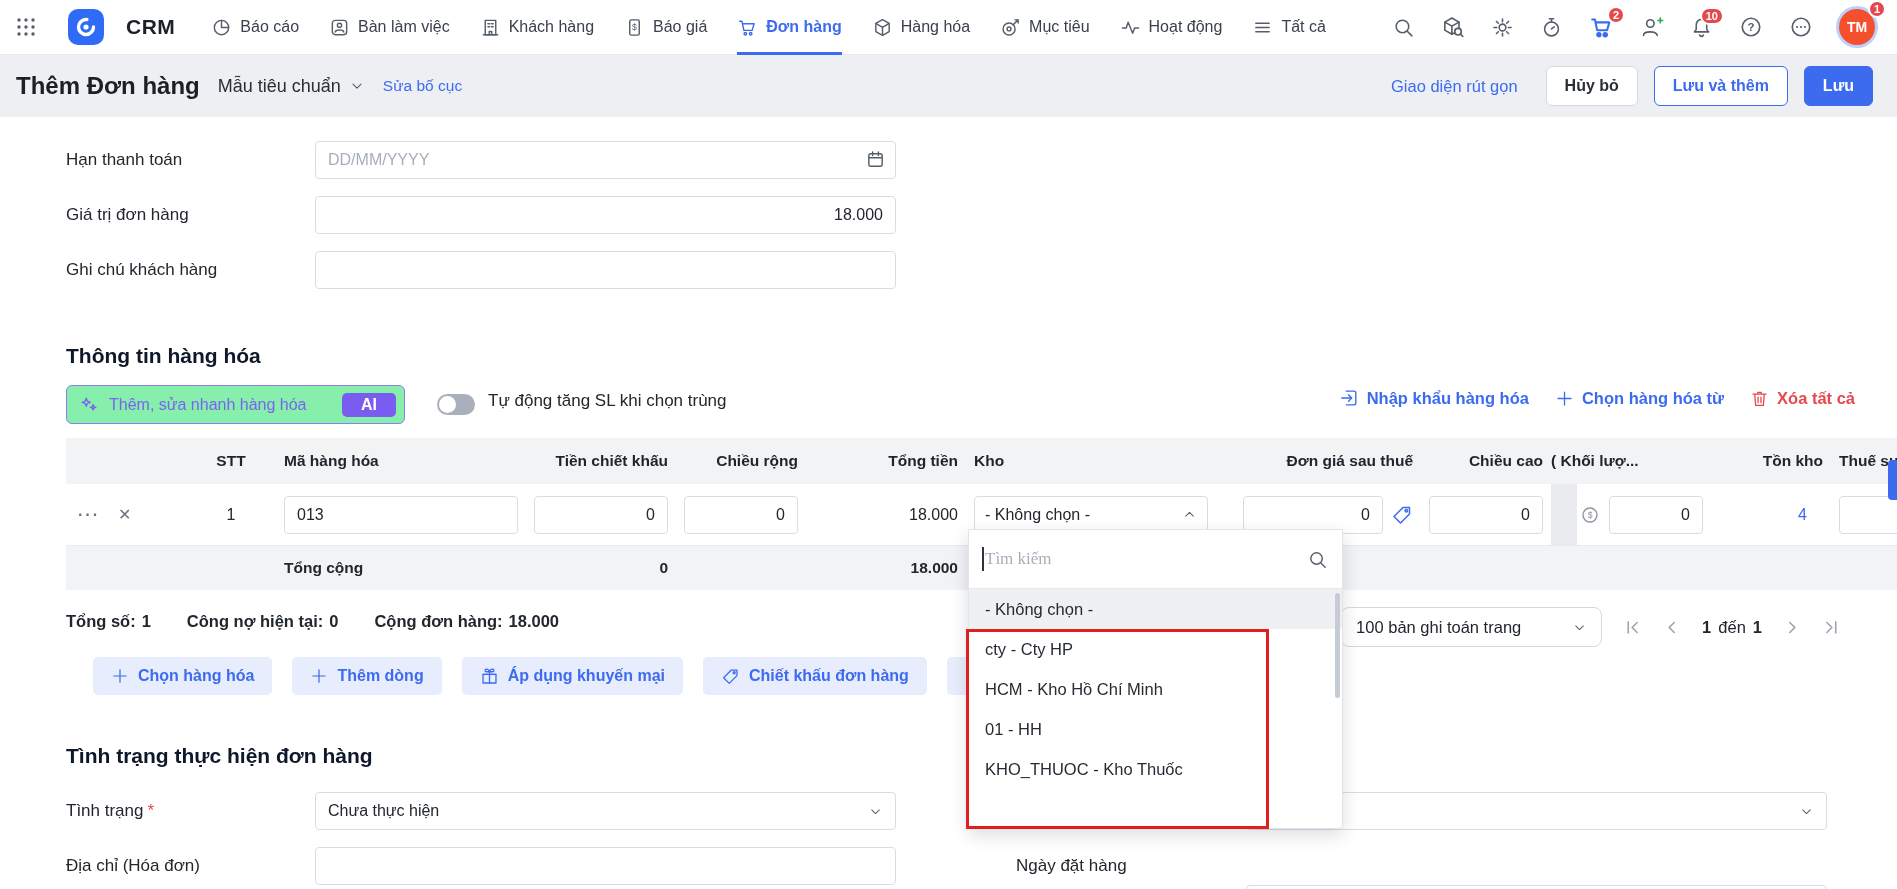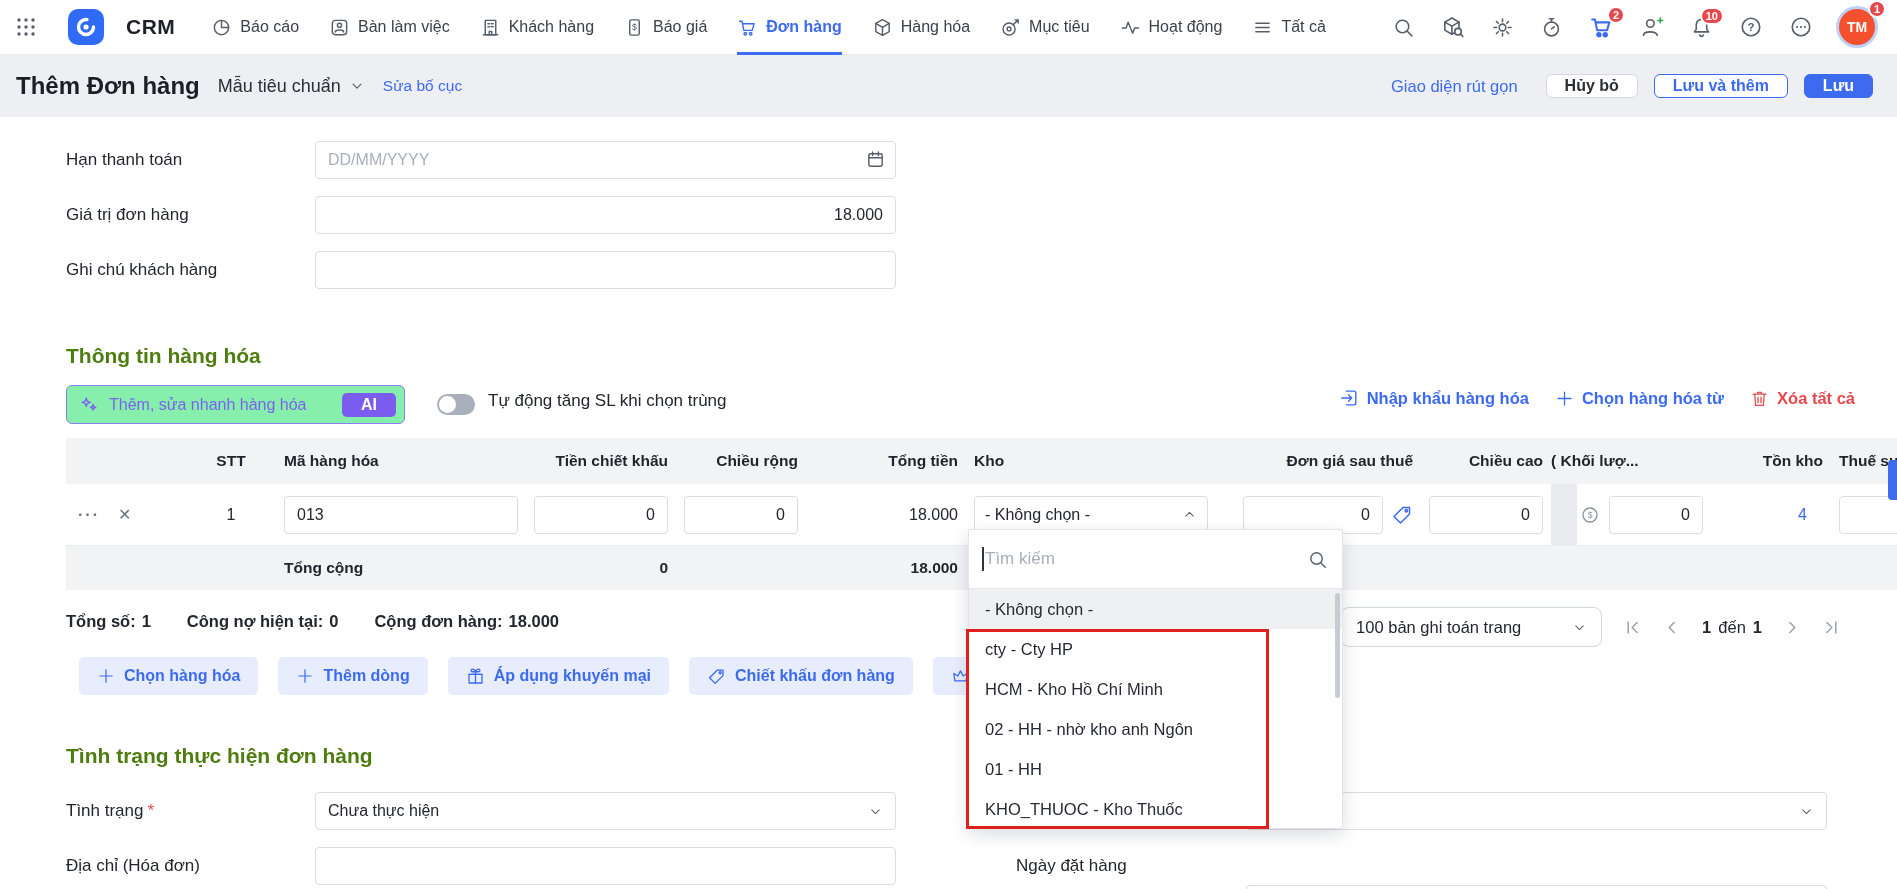--- a/index.html
+++ b/index.html
@@ -33,37 +33,37 @@
     font-size:14px; display:flex; align-items:center; justify-content:center;
     box-shadow:0 0 0 3px #bcd0fb; }
 
   
   .pagehead { position:absolute; top:55px; left:0; width:1897px; height:62px; background:#edeff3;
     display:flex; align-items:center; padding:0 24px; gap:18px; z-index:10; }
   .ph-title { font-size:24px; font-weight:bold; color:#1b1f26; margin-left:-8px;}
   .ph-template { font-size:18px; color:#2a2f36; display:flex; align-items:center; gap:8px; cursor:pointer;}
   .link { color:#3d6bf0; cursor:pointer; text-decoration:none; }
   .ph-right { margin-left:auto; display:flex; align-items:center; gap:16px; }
-  .btn { height:24px; border-radius:6px; padding:0 18px; font-size:16px; font-weight:bold;
+  .btn { height:40px; border-radius:6px; padding:0 18px; font-size:16px; font-weight:bold;
     display:flex; align-items:center; justify-content:center; cursor:pointer; border:1px solid #d4d8df; background:#fff; color:#2a2f36;}
   .btn.outline-blue { border-color:#3d6bf0; color:#3d6bf0; }
   .btn.solid-blue { background:#3d6bf0; border-color:#3d6bf0; color:#fff; }
 
   
   .frm-label { position:absolute; left:66px; width:240px; font-size:17px; color:#22272e; line-height:38px; }
   .tinput { border:1px solid #d9dde3; border-radius:4px; height:38px; background:#fff;
     font-family:inherit; font-size:16px; color:#22272e; padding:0 12px; width:100%; outline:none; }
   .tinput::placeholder { color:#a8afba; }
   .num { text-align:right; }
   .abs { position:absolute; }
   .date-wrap { position:relative; }
   .date-wrap .cal { position:absolute; right:10px; top:8px; }
 
   
-  .sect-title { position:absolute; left:66px; font-size:21px; font-weight:bold; color:#4d7c0f; }
+  .sect-title { position:absolute; left:66px; font-size:21px; font-weight:bold; color:#0f172a; }
 
   
   .ai-field { position:absolute; left:66px; top:385px; width:339px; height:39px; border:1px solid #8d7df2;
     border-radius:6px; display:flex; align-items:center; padding:0 8px 0 12px; gap:10px; background:#86efac;}
   .ai-text { color:#7b63f0; font-size:16px; flex:1; }
   .ai-badge { background:#7b5cf0; color:#fff; font-size:16px; font-weight:bold; border-radius:5px;
     padding:3px 19px; }
   .toggle { position:absolute; left:437px; top:394px; width:38px; height:21px; border-radius:11px;
     background:#a9b0bb; cursor:pointer; }
   .toggle::after { content:""; position:absolute; left:2px; top:2px; width:17px; height:17px;
@@ -99,41 +99,41 @@
   .stock-link { color:#3d6bf0; padding-right:16px; }
   .kho-select { width:234px; height:38px; border:1px solid #d9dde3; border-radius:4px; background:#fff;
     display:flex; align-items:center; justify-content:space-between; padding:0 10px; cursor:pointer; }
   .gray-strip { width:26px; height:61px; background:#e9ebee; }
   .x-icon { font-size:16px; cursor:pointer; }
   .more-dots { letter-spacing:2px; font-weight:bold; cursor:pointer; }
 
   
   .summary { position:absolute; left:66px; top:612px; display:flex; gap:36px; font-size:16.5px; color:#22272e;font-weight:bold; }
   .summary b { margin-left:6px; }
-  .actions { position:absolute; left:68px; top:657px; display:flex; gap:20px;padding-left:11px; }
+  .actions { position:absolute; left:82px; top:657px; display:flex; gap:20px;padding-left:11px; }
   .act-btn { height:38px; background:#e7edfc; color:#3d6bf0; border-radius:5px; font-size:16px; font-weight:bold;
     display:flex; align-items:center; gap:9px; padding:0 18px; cursor:pointer; }
   .act-btn .ic { stroke:#3d6bf0; }
   .pager { position:absolute; top:607px; right:57px; display:flex; align-items:center; gap:22px; }
   .pagesize { width:261px; height:40px; border:1px solid #d4d8df; border-radius:8px; display:flex;
     align-items:center; justify-content:space-between; padding:0 14px; font-size:16.5px; cursor:pointer; background:#fff;}
   .pg-ic { cursor:pointer; }
   .pg-ic .ic { stroke:#9aa3ad; stroke-width:2; }
   .pg-range { font-size:16.5px; display:flex; gap:7px; }
 
   
   .req { color:#e5484d; margin-left:4px; }
   .sel-box { height:38px; border:1px solid #d9dde3; border-radius:4px; background:#fff;
     display:flex; align-items:center; justify-content:space-between; padding:4px 12px; cursor:pointer; }
 
   
   .dropdown { position:absolute; left:968px; top:529px; width:375px; height:300px; background:#fff;
     border:1px solid #e2e5ea; border-radius:0 0 4px 4px; box-shadow:0 6px 18px rgba(20,30,50,.15); z-index:50; }
   .dd-search { height:59px; border-bottom:1px solid #e5e8ec; display:flex; align-items:center; padding:0 14px; gap:10px; position:relative;}
-  .dd-search input { border:none; outline:none; flex:1; font-size:17px; font-family:Liberation Sans, sans-serif; color:#22272e; }
+  .dd-search input { border:none; outline:none; flex:1; font-size:17px; font-family:Liberation Serif, serif; color:#22272e; }
   .dd-search input::placeholder { color:#a8afba; }
   .caret { position:absolute; left:13px; top:17px; width:1.5px; height:24px; background:#30353c; }
   .dd-list { position:relative; }
   .dd-opt { height:40px; display:flex; align-items:center; padding:0 16px; font-size:16.5px; color:#262b33; cursor:pointer; white-space:nowrap;}
   .dd-opt.selected { background:#eef0f2; }
   .dd-scroll { position:absolute; right:2px; top:4px; width:5px; height:105px; background:#c6ccd4; border-radius:3px; }
   .redbox { position:absolute; left:966px; top:629px; width:303px; height:200px; border:3px solid #e01f1f;
     z-index:60; pointer-events:none; }
   .blue-pill { position:absolute; right:0; top:460px; width:9px; height:40px; background:#3d6bf0;
     border-radius:4px 0 0 4px; z-index:40; }
@@ -551,21 +551,20 @@
     <input placeholder="Tìm kiếm" style="">
     <svg class="ic" width="21" height="21" viewBox="0 0 22 22">
         <circle cx="10" cy="10" r="6"></circle>
         <path d="M14.6 14.6L19 19"></path>
       </svg>
   </div>
   <div class="dd-list">
     <div class="dd-opt selected">- Không chọn -</div>
     <div class="dd-opt">cty - Cty HP</div>
     <div class="dd-opt">HCM - Kho Hồ Chí Minh</div>
-    <div class="dd-opt">02 - HH - nhờ kho anh Ngôn</div>
     <div class="dd-opt">01 - HH</div>
     <div class="dd-opt">KHO_THUOC - Kho Thuốc</div>
     <div class="dd-scroll"></div>
   </div>
 </div>
 
 <div class="redbox"></div>
 
 <div class="blue-pill"></div>
 

